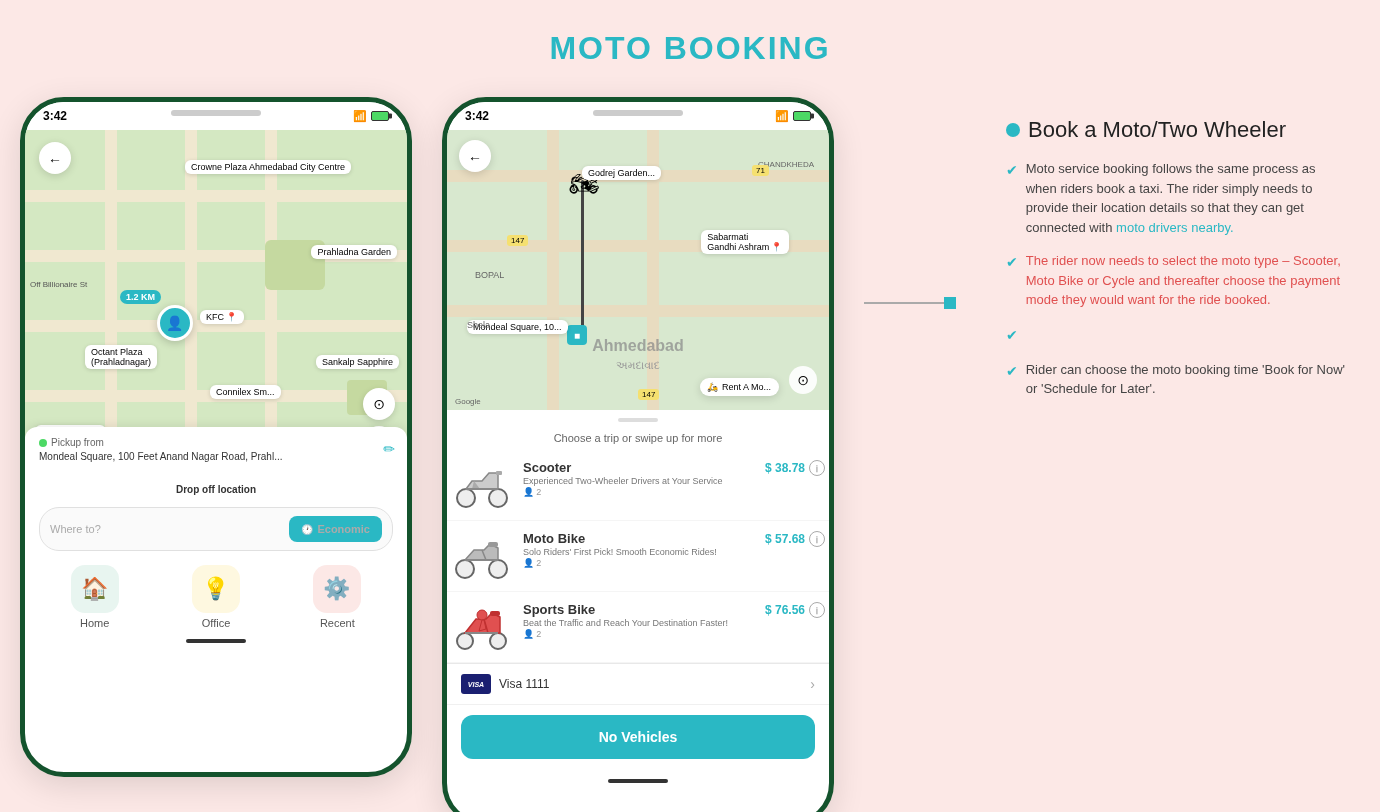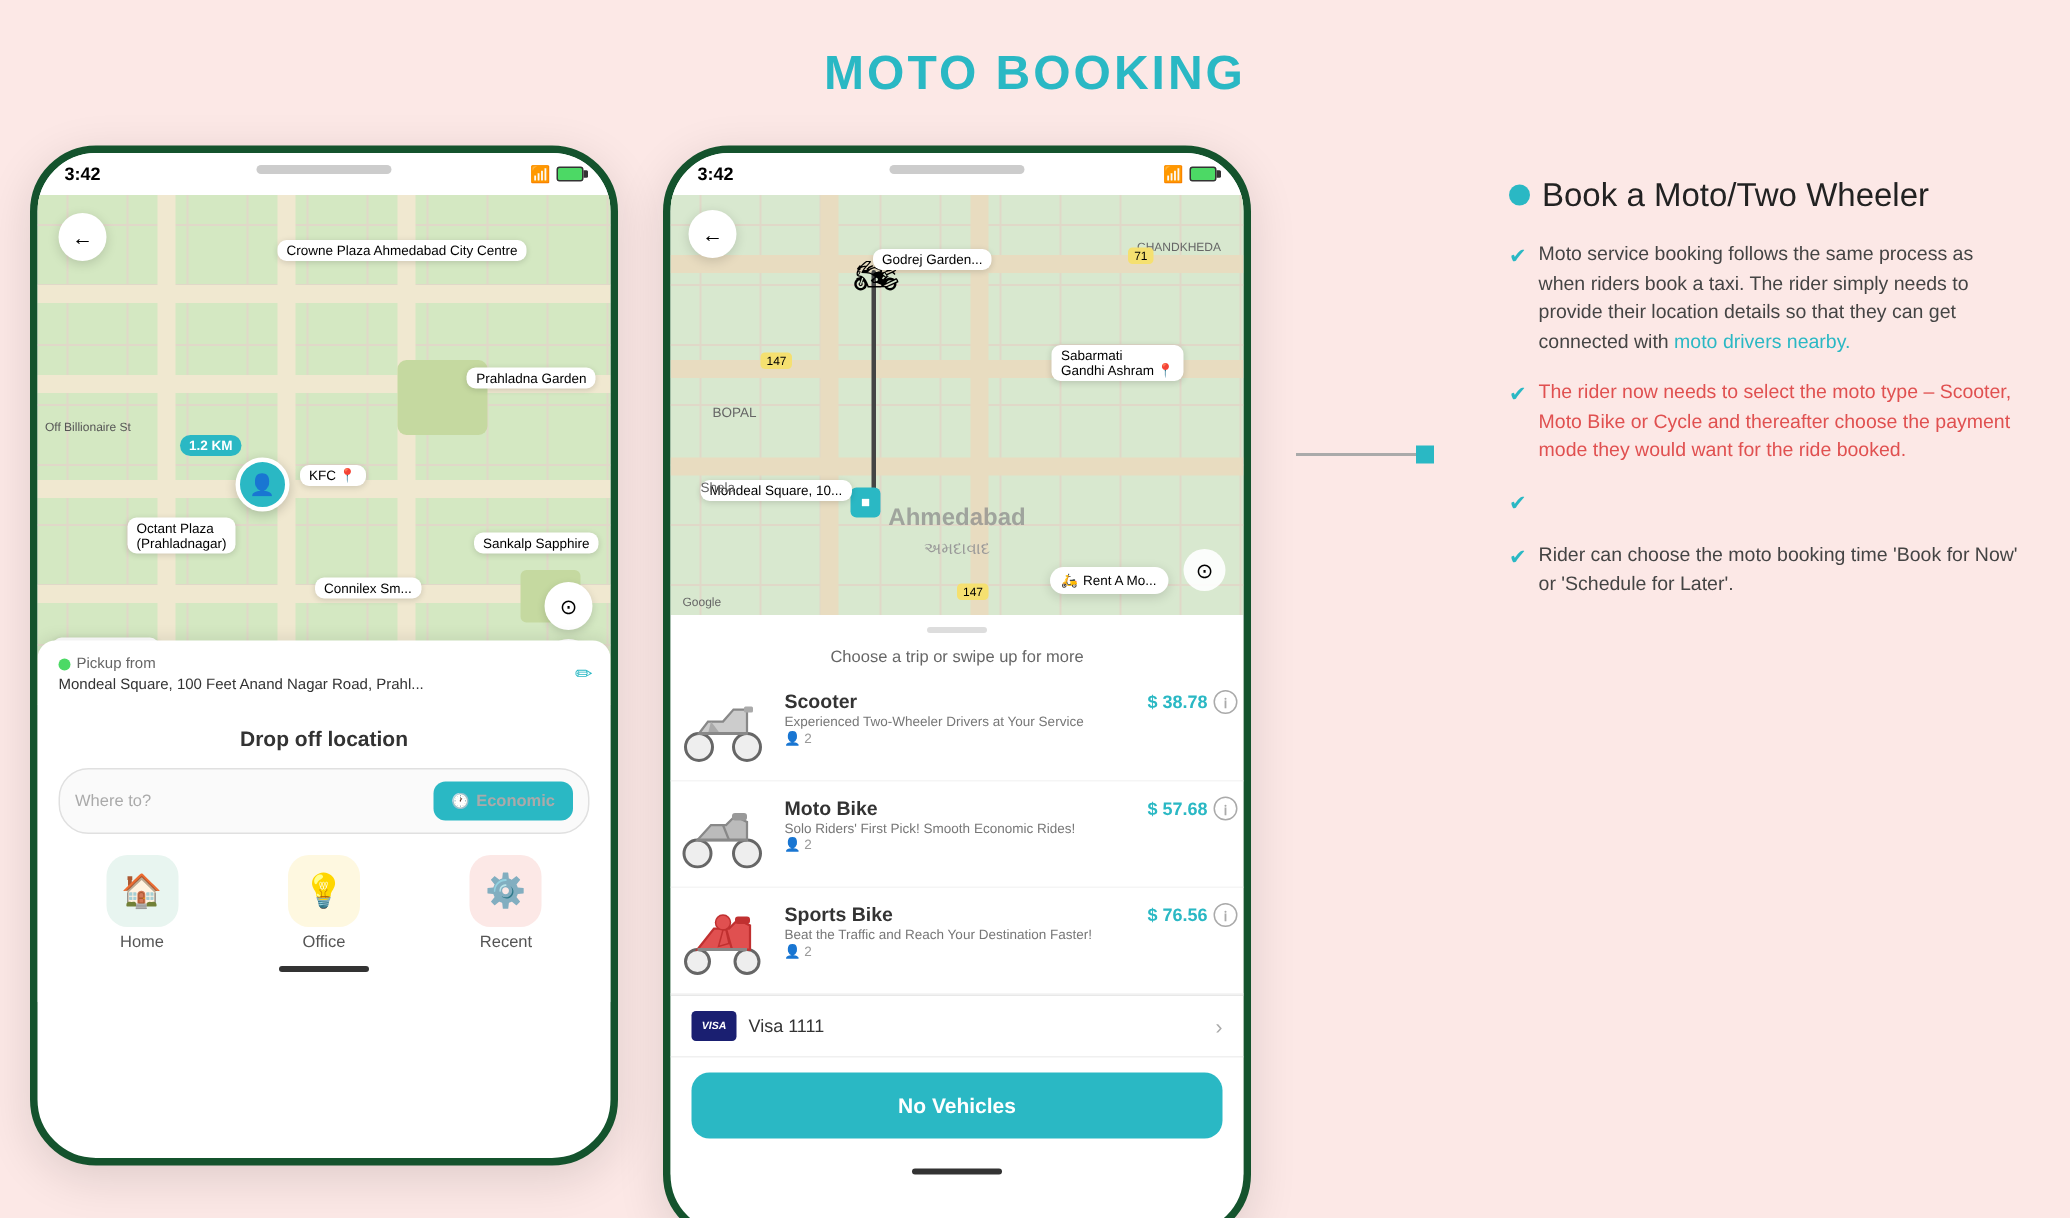--- a/index.html
+++ b/index.html
@@ -194,21 +194,21 @@
       transform: translateY(-50%);
       color: #2ab8c4;
       font-size: 14px;
     }
     
     .dropoff-section {
       padding: 14px;
       background: #fff;
     }
     .dropoff-title {
-      font-size: 14px;
+      font-size: 10px;
       font-weight: 700;
       color: #333;
       text-align: center;
       margin-bottom: 12px;
     }
     .search-bar {
       display: flex;
       align-items: center;
       border: 1.5px solid #e0e0e0;
       border-radius: 20px;

